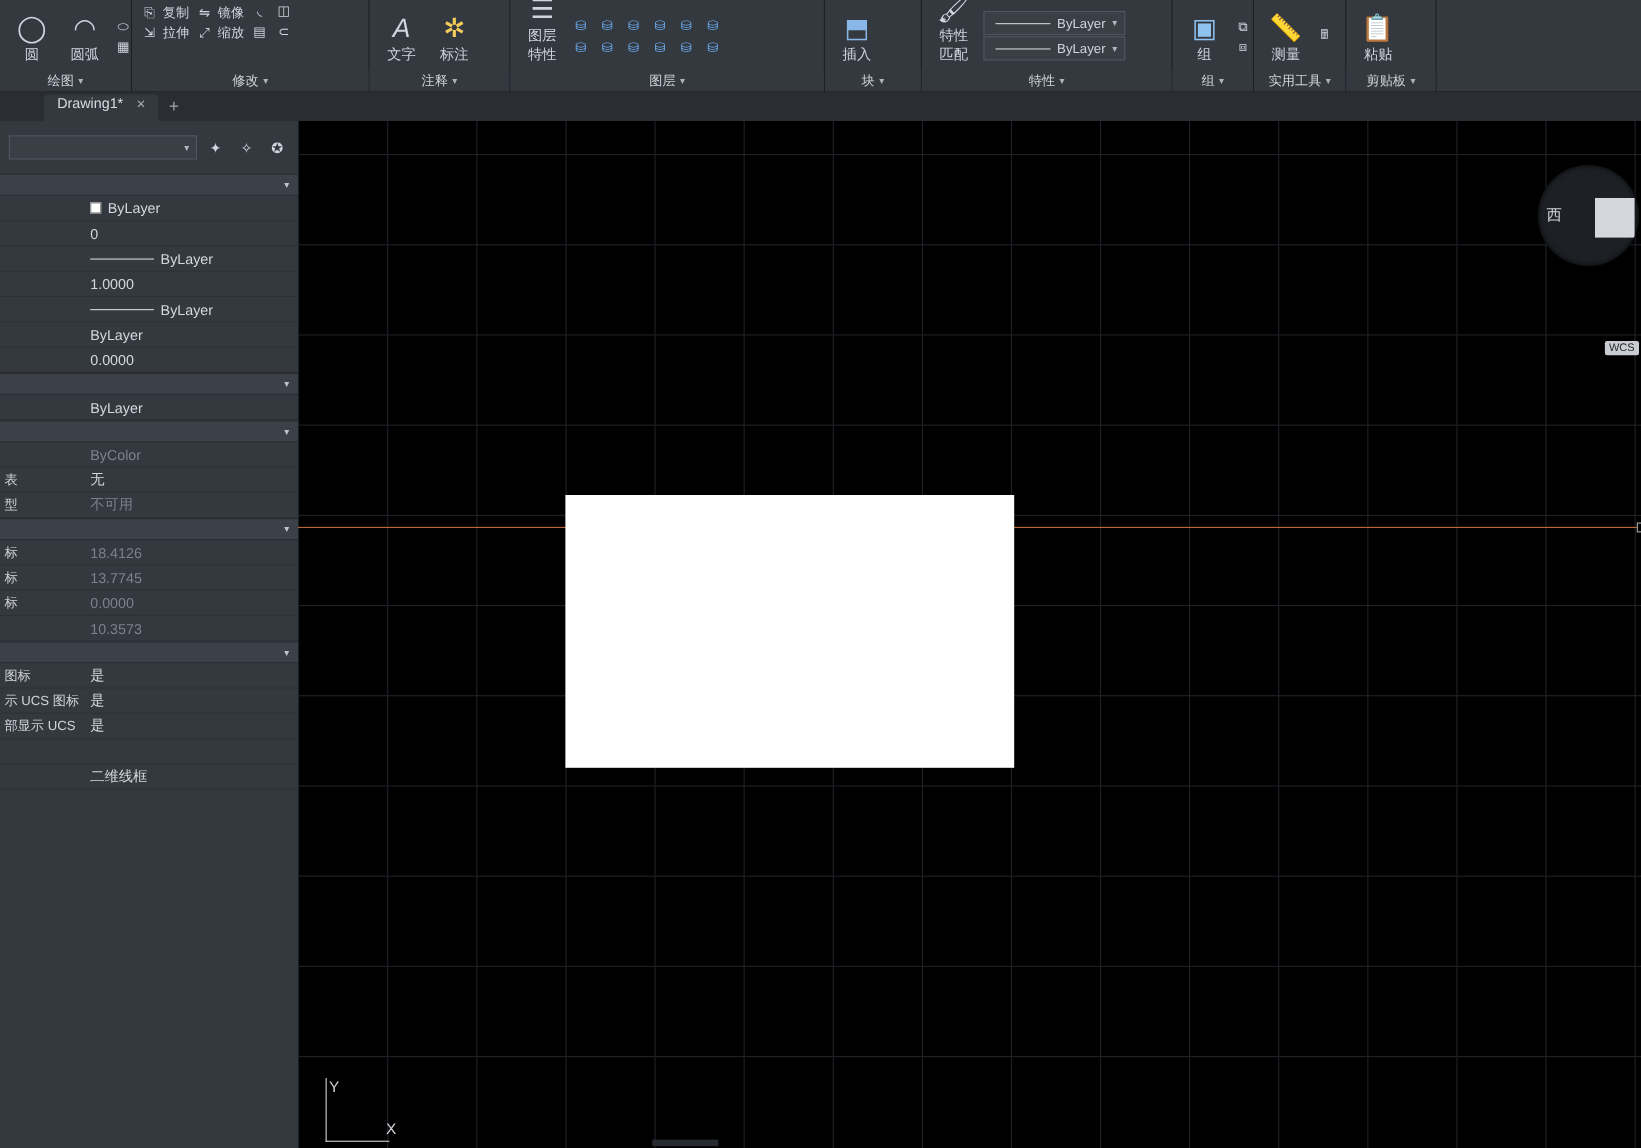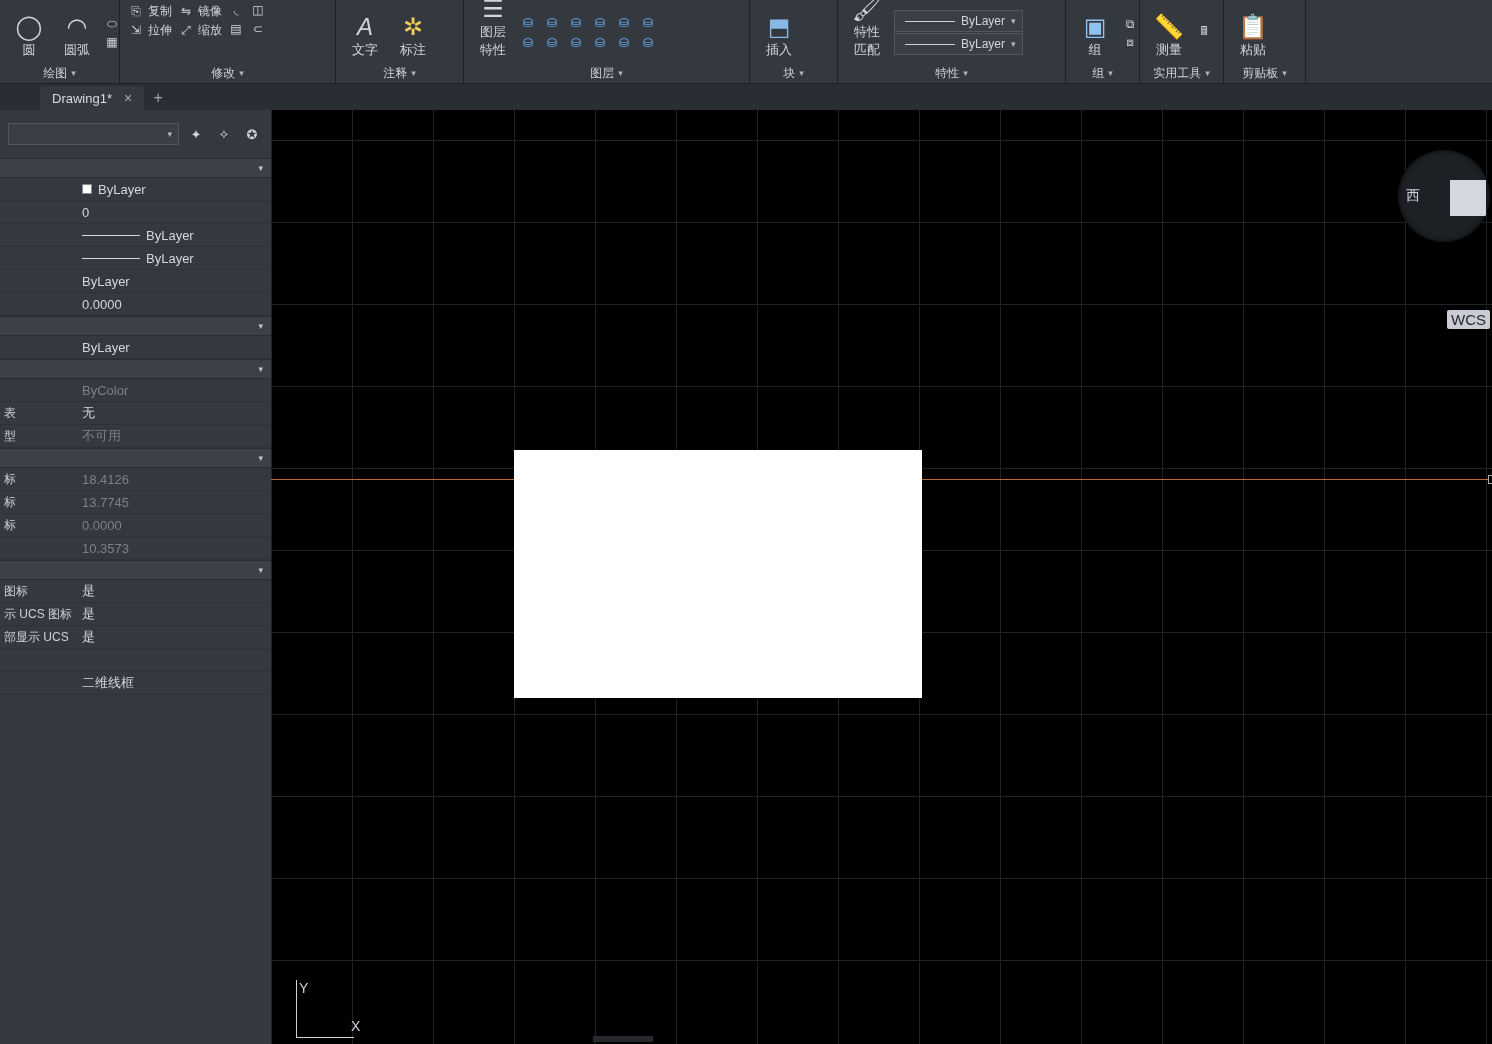--- a/index.html
+++ b/index.html
@@ -99,21 +99,20 @@
 .tabbar {
   height: 26px;
   background: #2a2d33;
   display:flex;
   align-items:flex-end;
   padding-left:40px;
 }
 .tab {
   height:24px;
   display:flex;
-  align-items:center;
   padding:0 12px;
   background:#34383f;
   border-radius: 4px 4px 0 0;
   font-size:13px;
   color:#d8dbe1;
   position:relative;
   margin-right:2px;
 }
 .tab .close { margin-left:12px; font-size:14px; opacity:.7; cursor:pointer;}
 .newtab { width:24px;height:24px;display:flex;align-items:center;justify-content:center;font-size:16px;opacity:.7;cursor:pointer;}
@@ -257,21 +256,21 @@
   right:4px;top:30px;
   width:36px;height:36px;
   background:#d4d7dd;
 }
 .wcs-badge{
   position:absolute;
   right:2px;
   top:200px;
   background:#c9ccd2;
   color:#2a2a2a;
-  font-size:15px;
+  font-size:10px;
   padding:1px 4px;
   border-radius:2px;
 }
 
 
 .ucs-y{ position:absolute; left:28px; bottom:48px; font-size:14px; color:#cfd2d8;}
 .ucs-x{ position:absolute; left:80px; bottom:10px; font-size:14px; color:#cfd2d8;}
 .ucs-axis-v{ position:absolute; left:25px; bottom:6px; width:1px; height:58px; background:#cfd2d8;}
 .ucs-axis-h{ position:absolute; left:25px; bottom:6px; width:58px; height:1px; background:#cfd2d8;}
 
@@ -511,20 +510,26 @@
           <div class="pal-label"></div>
           <div class="pal-value">
             <span>0</span>
           </div>
         </div>
         <div class="pal-row">
           <div class="pal-label"></div>
           <div class="pal-value">
             <span class="linepv"></span>
             <span>ByLayer</span>
+          </div>
+        </div>
+        <div class="pal-row">
+          <div class="pal-label"></div>
+          <div class="pal-value">
+            <span>1.0000</span>
           </div>
         </div>
         <div class="pal-row">
           <div class="pal-label"></div>
           <div class="pal-value">
             <span class="linepv"></span>
             <span>ByLayer</span>
           </div>
         </div>
         <div class="pal-row">

